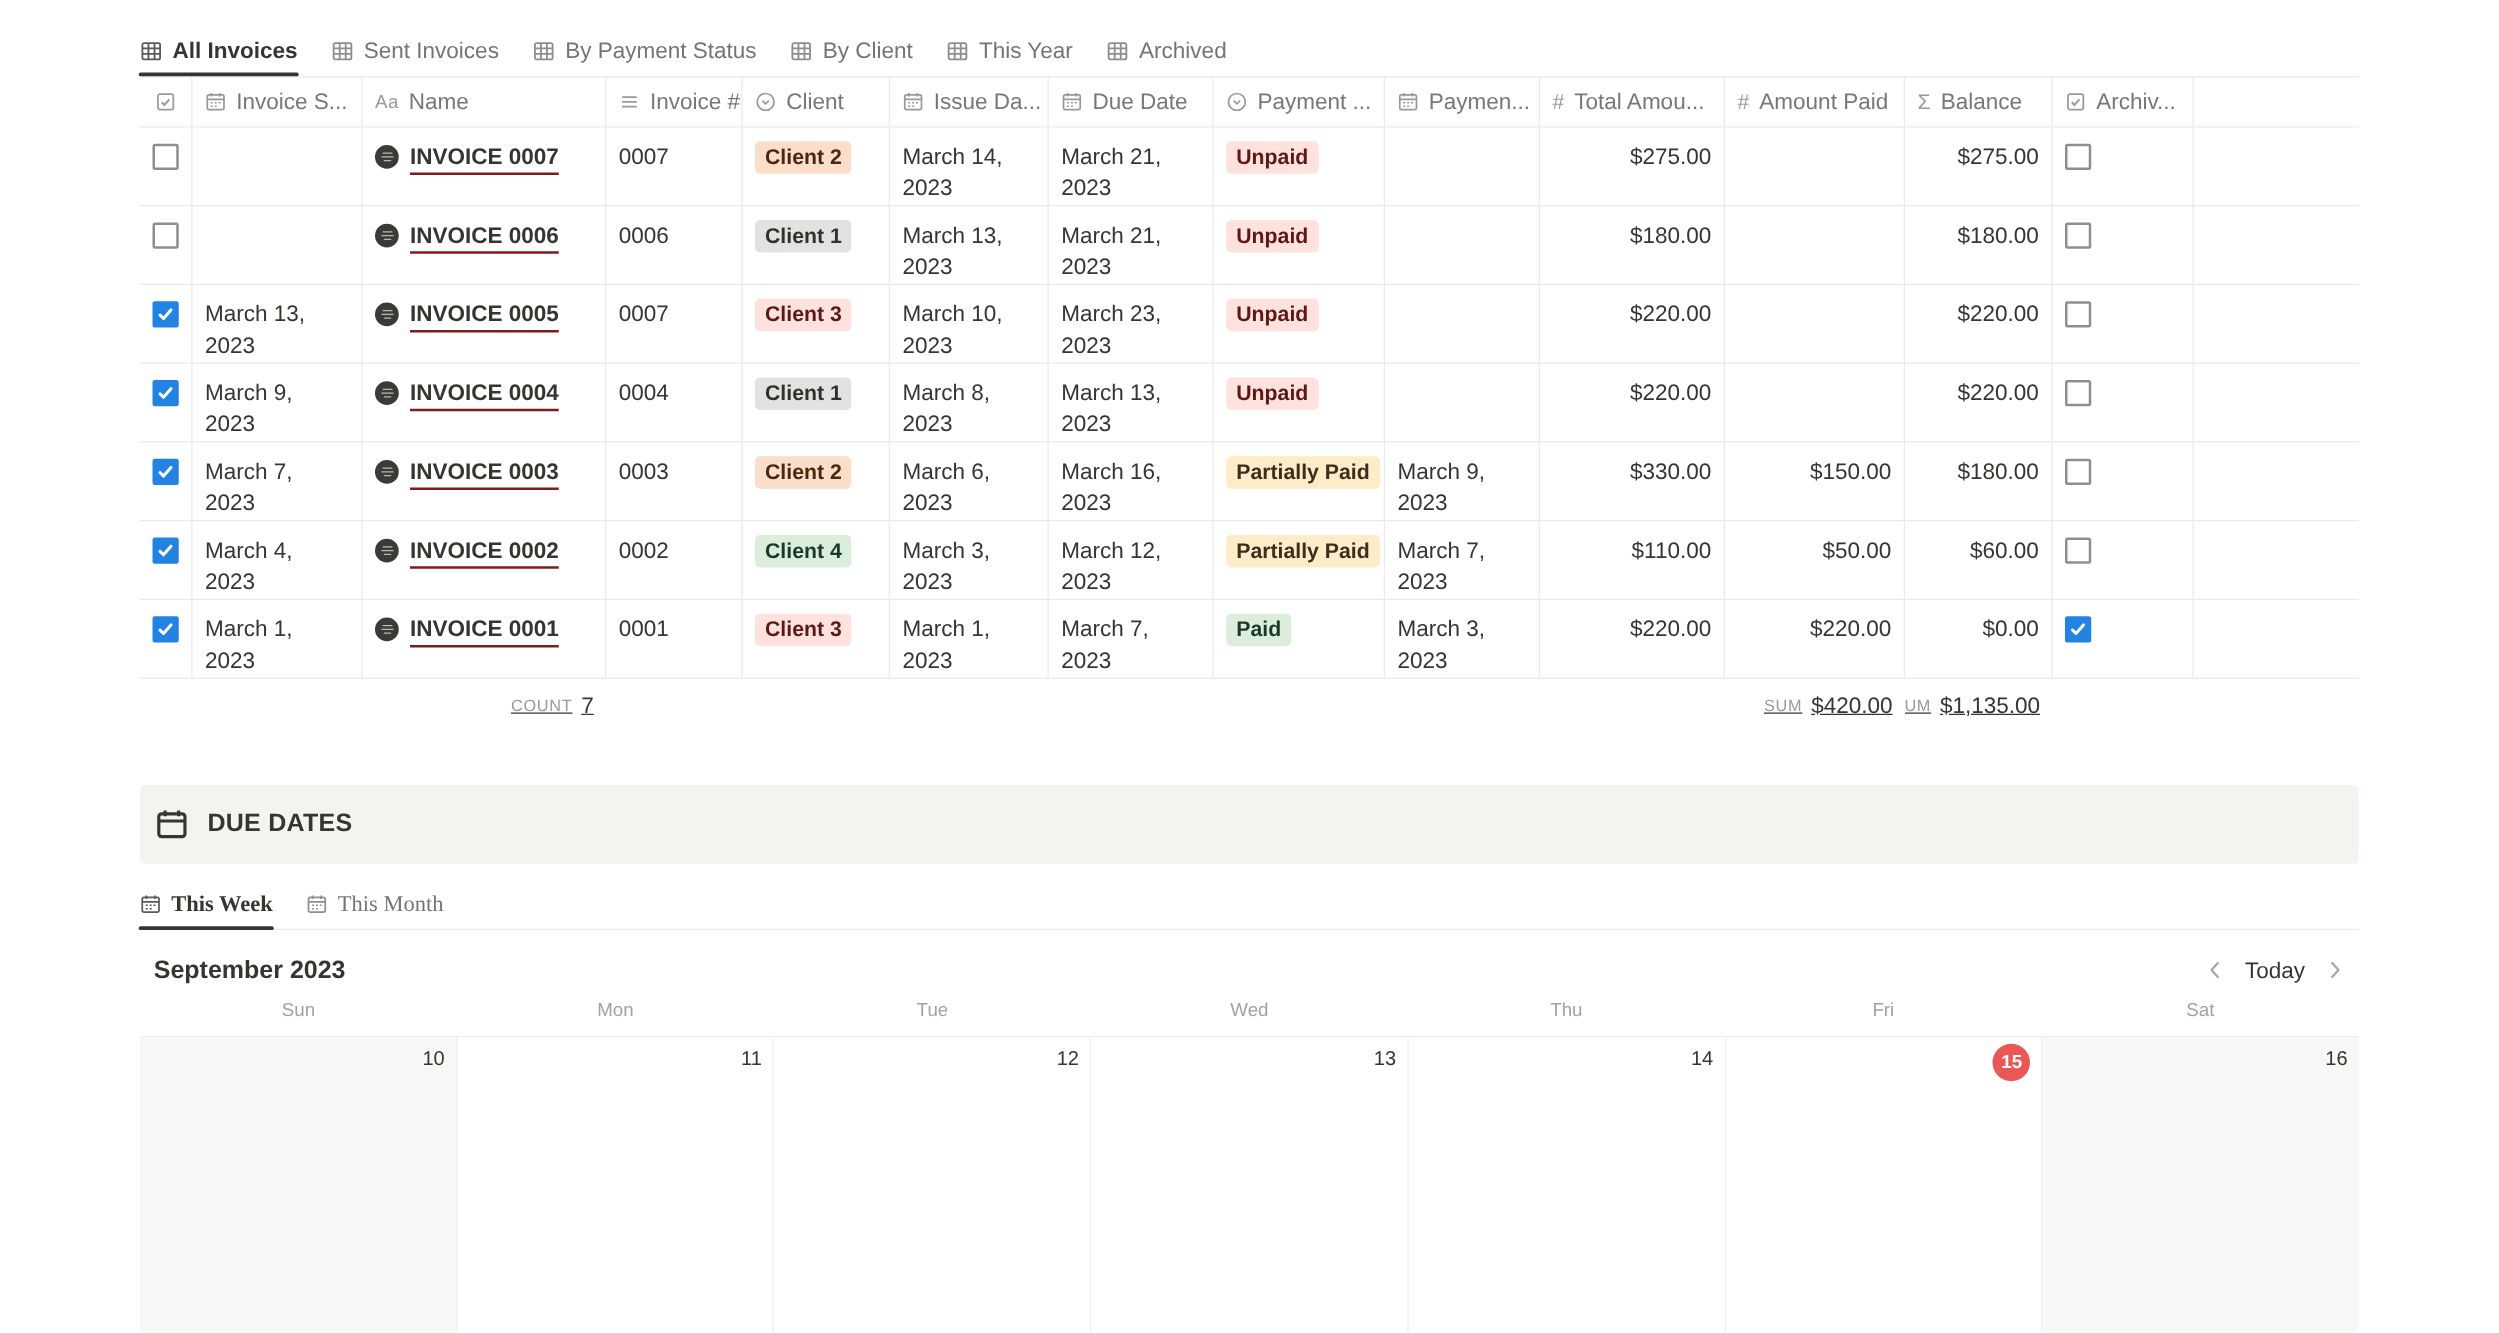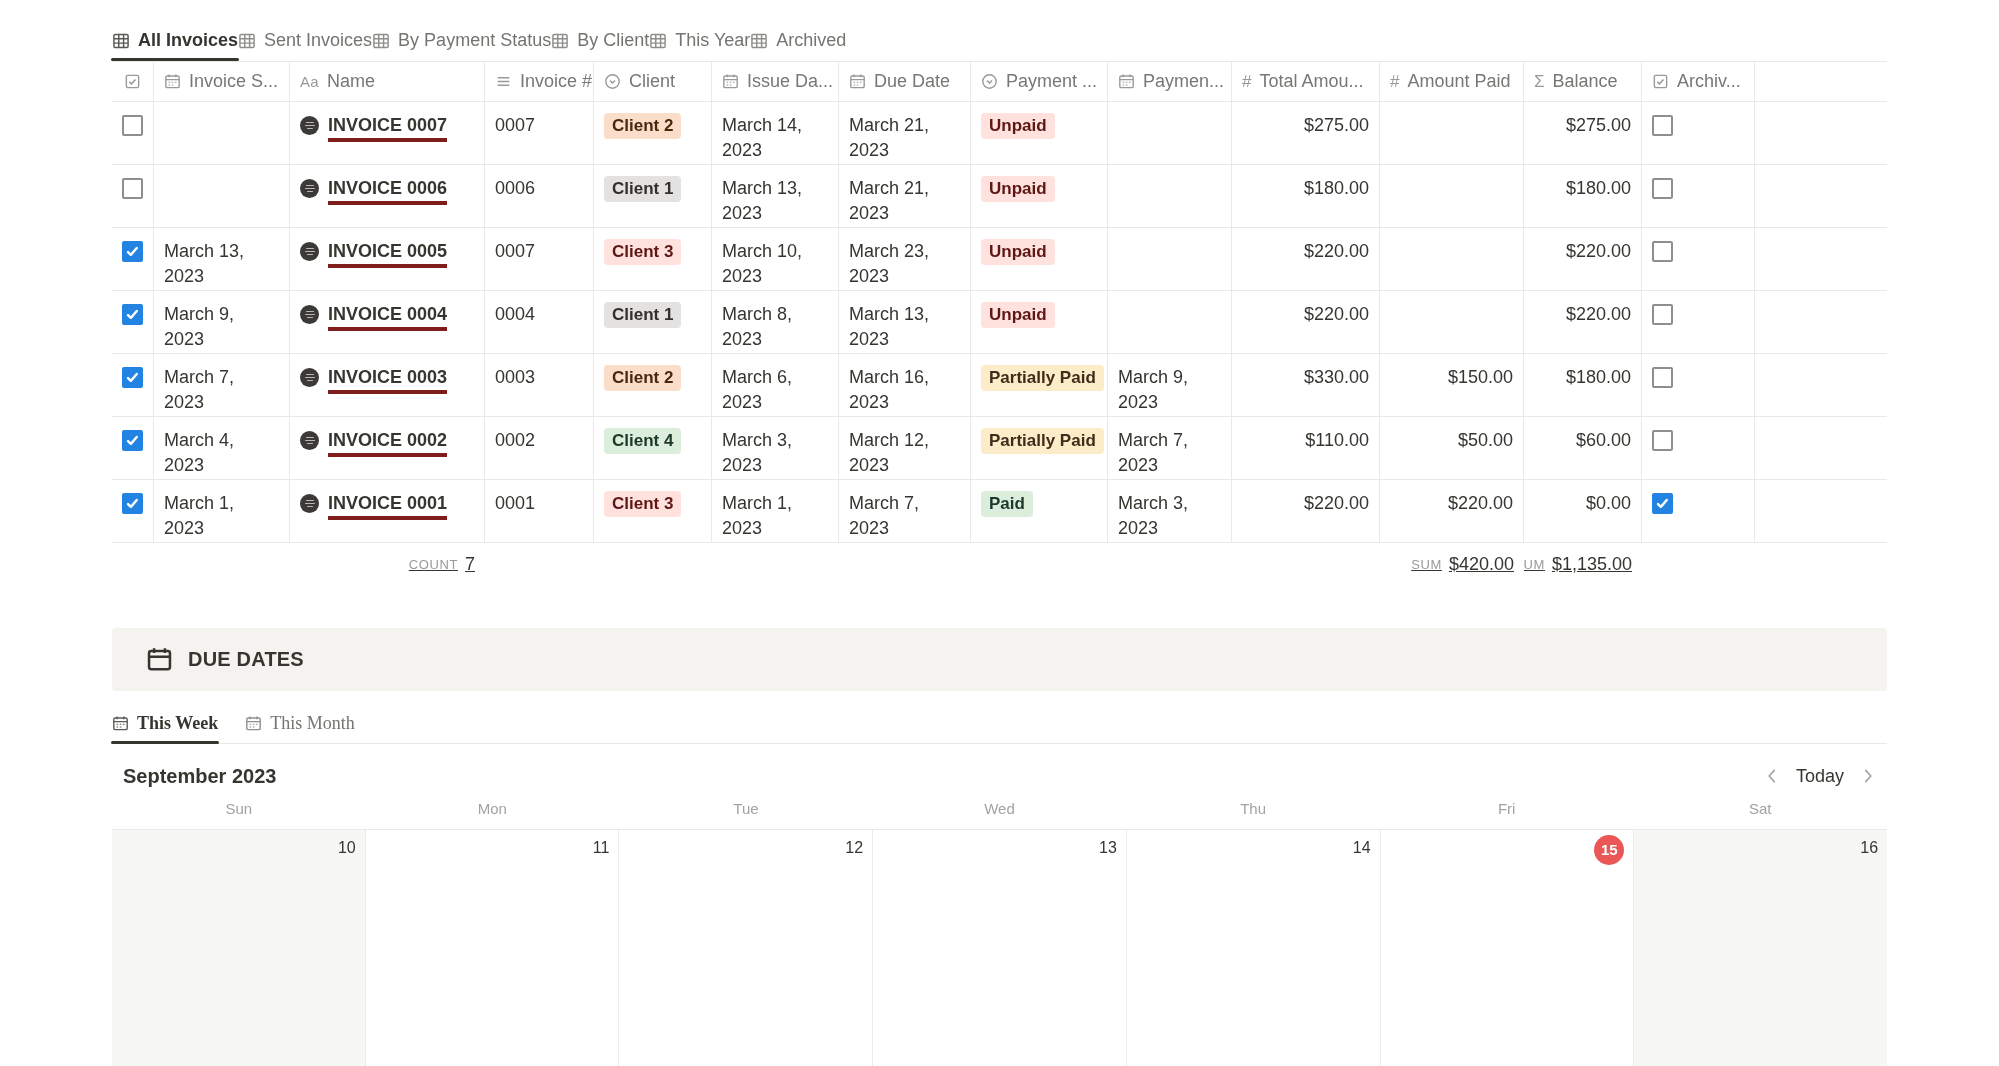--- a/index.html
+++ b/index.html
@@ -2,21 +2,21 @@
 <html><head>
 <meta charset="utf-8">
 <style>
   * { margin:0; padding:0; box-sizing:border-box; }
   html,body { width:1999px; height:1066px; overflow:hidden; background:#fff;
     font-family:"Liberation Sans", sans-serif; color:#37352F; }
   .page { position:relative; width:1999px; height:1066px; }
   .content { margin-left:112px; width:1775px; }
 
   
-  .view-tabs { display:flex; align-items:center; height:41px; margin-top:20px; }
+  .view-tabs { display:flex; align-items:center; gap:27px; height:41px; margin-top:20px; }
   .vtab { display:flex; align-items:center; gap:8px; height:41px; position:relative;
     color:#75746F; font-size:18px; cursor:pointer; white-space:nowrap; }
   .vtab .ticon { display:flex; color:#8F8E8A; }
   .vtab.active { color:#37352F; font-weight:bold; }
   .vtab.active .ticon { color:#5A5954; }
   .vtab.active::after { content:""; position:absolute; left:-1px; right:-1px; bottom:0;
     height:3px; background:#37352F; border-radius:2px; }
 
   
   .inv-table { border-top:1px solid #E9E9E7; }
@@ -45,42 +45,42 @@
   .cb { width:21px; height:21px; border:2px solid #8F8E8B; border-radius:2px;
     background:#fff; display:flex; align-items:center; justify-content:center; flex:none; cursor:pointer; }
   .cb.checked { background:#2383E2; border-color:#2383E2; }
 
   .cell.name { display:flex; gap:9px; align-items:flex-start; white-space:nowrap; }
   .logo-dot { width:19px; height:19px; border-radius:50%; background:#3B3A37; flex:none;
     margin-top:3px; display:flex; flex-direction:column; align-items:center;
     justify-content:center; gap:2px; }
   .logo-dot i { display:block; height:1px; background:#B9B7B2; border-radius:1px; }
   .logo-dot i:nth-child(1){width:8px} .logo-dot i:nth-child(2){width:10px} .logo-dot i:nth-child(3){width:6px}
-  .inv-link { font-weight:bold; border-bottom:4px solid #7f1d1d; cursor:pointer; }
+  .inv-link { font-weight:bold; border-bottom:2px solid #7f1d1d; cursor:pointer; }
 
   .pill { display:inline-block; padding:2px 8px; border-radius:4px; font-size:17px;
     line-height:22px; white-space:nowrap;font-weight:bold; }
   .pill.gray   { background:#E3E2E0; color:#32302C; }
   .pill.orange { background:#FADEC9; color:#49290E; }
   .pill.red    { background:#FFE2DD; color:#5D1715; }
   .pill.green  { background:#DBEDDB; color:#1C3829; }
   .pill.yellow { background:#FDECC8; color:#402C1B; }
 
   .cell.amount { text-align:right; }
 
   .trow.footer .agg { display:flex; align-items:center; justify-content:flex-end;
     gap:7px; padding-top:0; white-space:nowrap; }
   .agg-label { font-size:13px; letter-spacing:.6px; color:#9B9A97; text-transform:uppercase; }
   .agg-value { font-size:18px; color:#37352F; }
   .fsp { height:42px; }
   .fsp.mid { width:895px; } .fsp.tail { width:245px; }
 
   
   .due-band { margin-top:43px; height:63px; background:#F4F3F0; border-radius:4px;
-    display:flex; align-items:center; gap:15px; padding-left:34px; }
+    display:flex; align-items:center; gap:15px; padding-left:12px; }
   .due-band .dicon { display:flex; color:#37352F; }
   .due-title { font-size:20px; font-weight:bold; letter-spacing:.2px; }
 
   .due-tabs { display:flex; align-items:center; gap:27px; height:39px; margin-top:13px;font-family:Liberation Serif, serif; }
   .hr { height:1px; background:#E9E9E7; width:1775px; }
 
   .cal-head { display:flex; align-items:center; justify-content:space-between;
     margin-top:17px; height:30px; }
   .month-title { font-size:20px; font-weight:bold; margin-left:11px; }
   .cal-nav { display:flex; align-items:center; gap:15px; margin-right:10px; }

